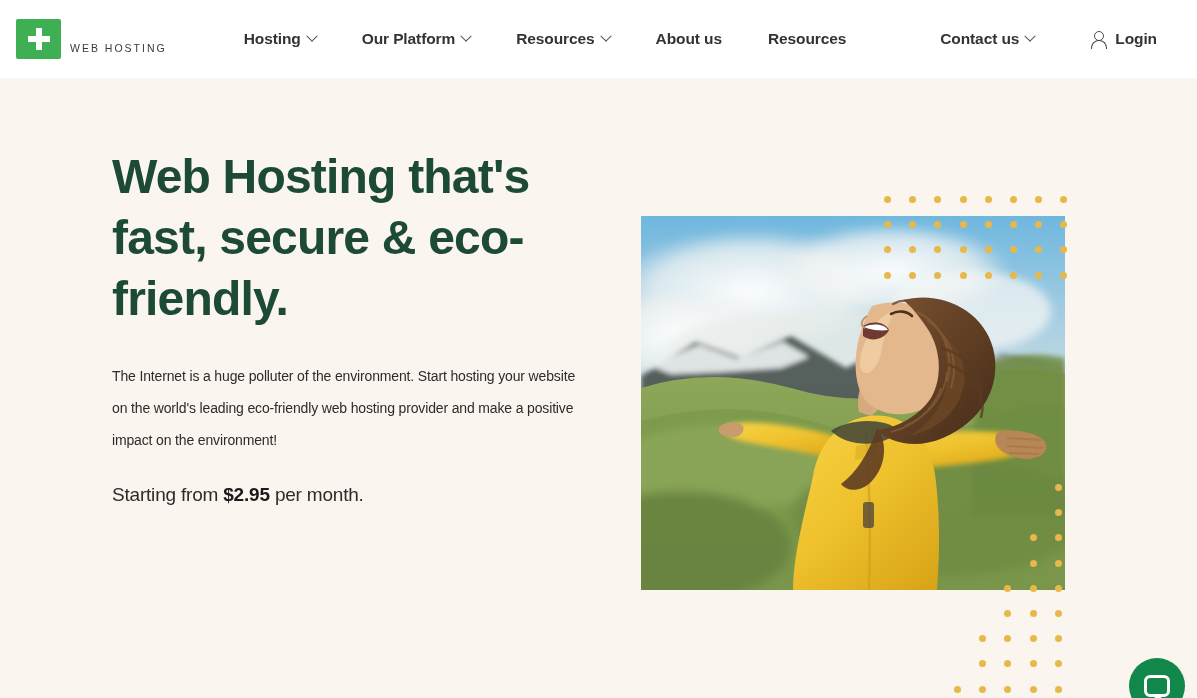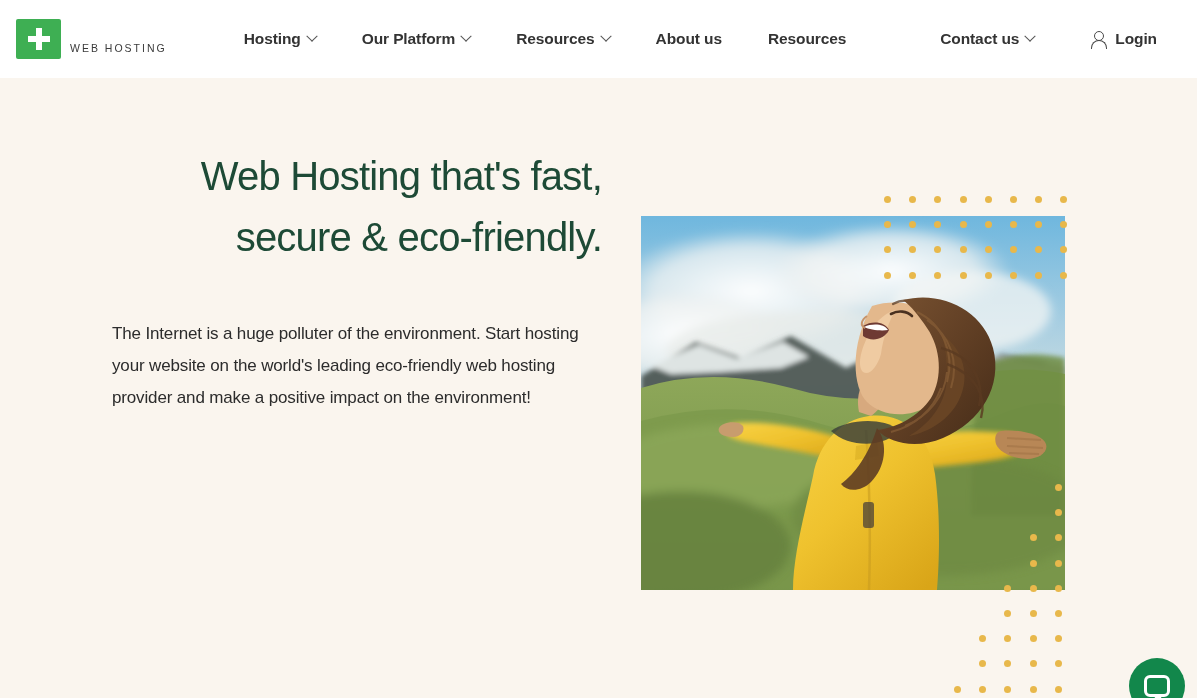--- a/index.html
+++ b/index.html
@@ -156,32 +156,31 @@
   }
 
   .hero-left {
     position: absolute;
     left: 112px;
     top: 68px;
     width: 500px;
   }
 
   .hero-title {
-    font-size: 40px;
+    font-size: 48px;
     line-height: 61px;
-    font-weight: normal;
+    font-weight: bold;
     color: #1D4A36;
     letter-spacing: -0.8px;
     width: 490px;
-    text-align: right;
   }
 
   .hero-para {
-    margin-top: 50px;
-    font-size: 17px;
+    margin-top: 31px;
+    font-size: 14px;
     line-height: 32px;
     color: #2C2C2C;
     width: 470px;
     letter-spacing: -0.15px;
   }
 
   .hero-price {
     margin-top: 28px;
     font-size: 19px;
     color: #2C2C2C;
@@ -338,20 +337,21 @@
     </div>
   </div>
 
 </div>
 
 <section class="hero">
 
   <div class="hero-left">
     <h1 class="hero-title">Web Hosting that's fast, secure &amp; eco-friendly.</h1>
     <p class="hero-para">The Internet is a huge polluter of the environment. Start hosting your website on the world's leading eco-friendly web hosting provider and make a positive impact on the environment!</p>
+    <p class="hero-price"><span>Starting from </span><b>$2.95</b><span> per month.</span></p>
   </div>
 
   <div class="hero-visual">
 
     <div class="hero-photo">
       <svg viewBox="0 0 424 374" preserveAspectRatio="xMidYMid slice" aria-hidden="true">
         <defs>
           <linearGradient id="sky" x1="0" y1="0" x2="0" y2="1">
             <stop offset="0%" stop-color="#6FB7DE"></stop>
             <stop offset="55%" stop-color="#A9CFE2"></stop>

